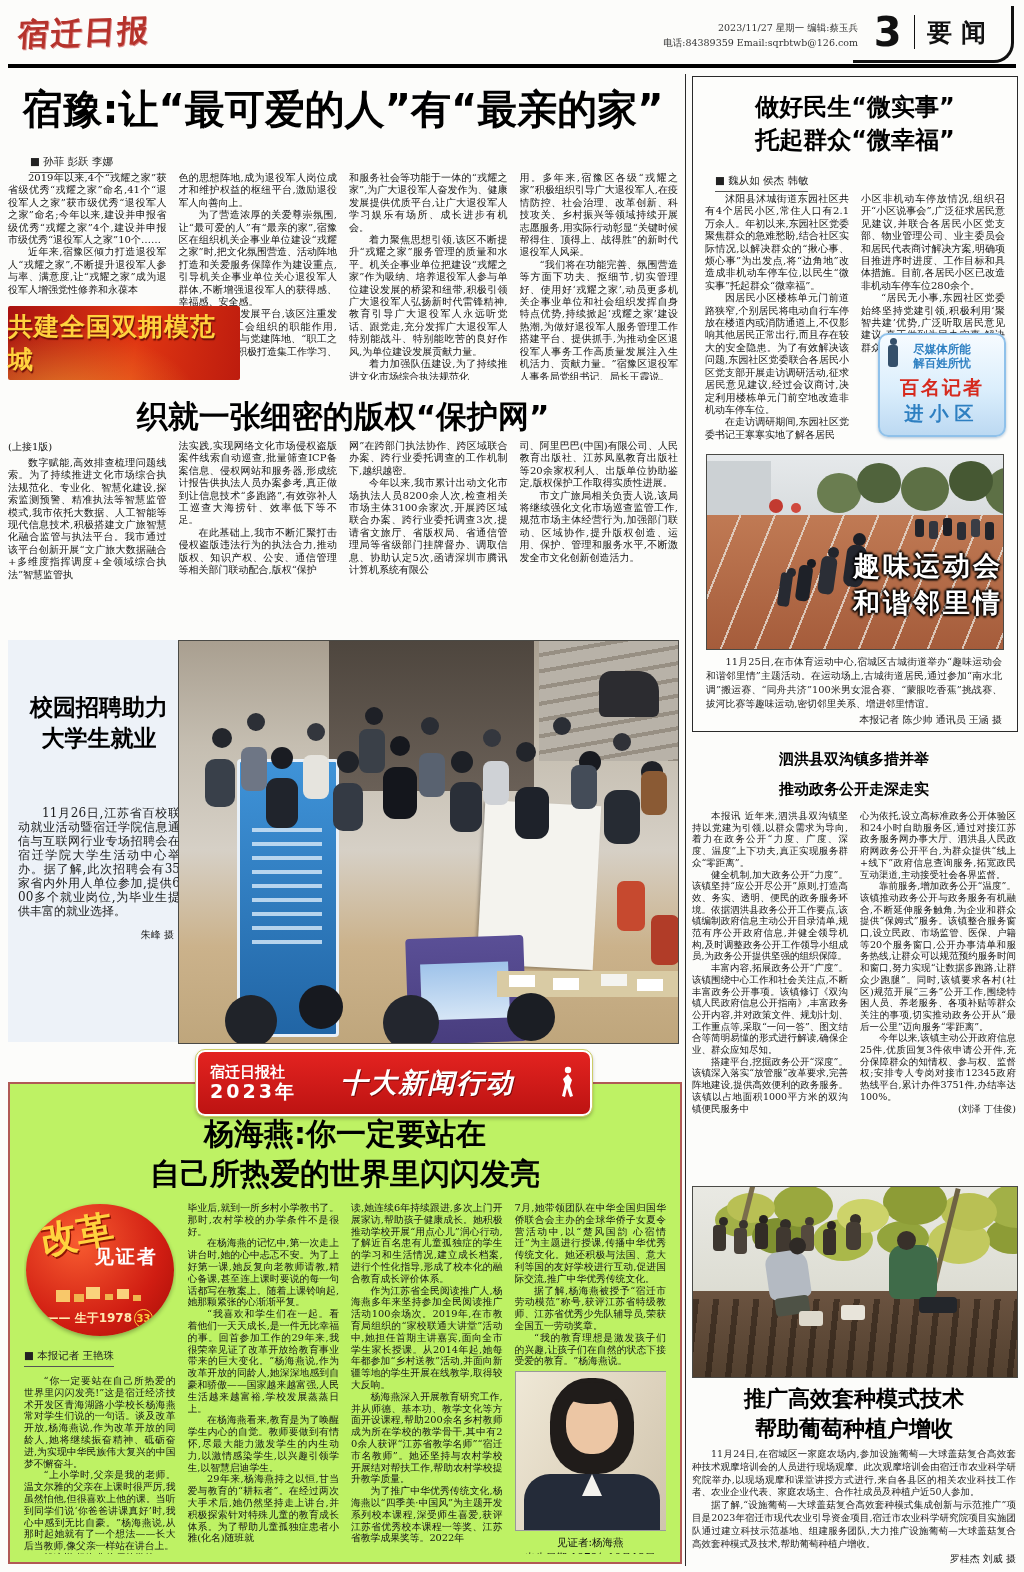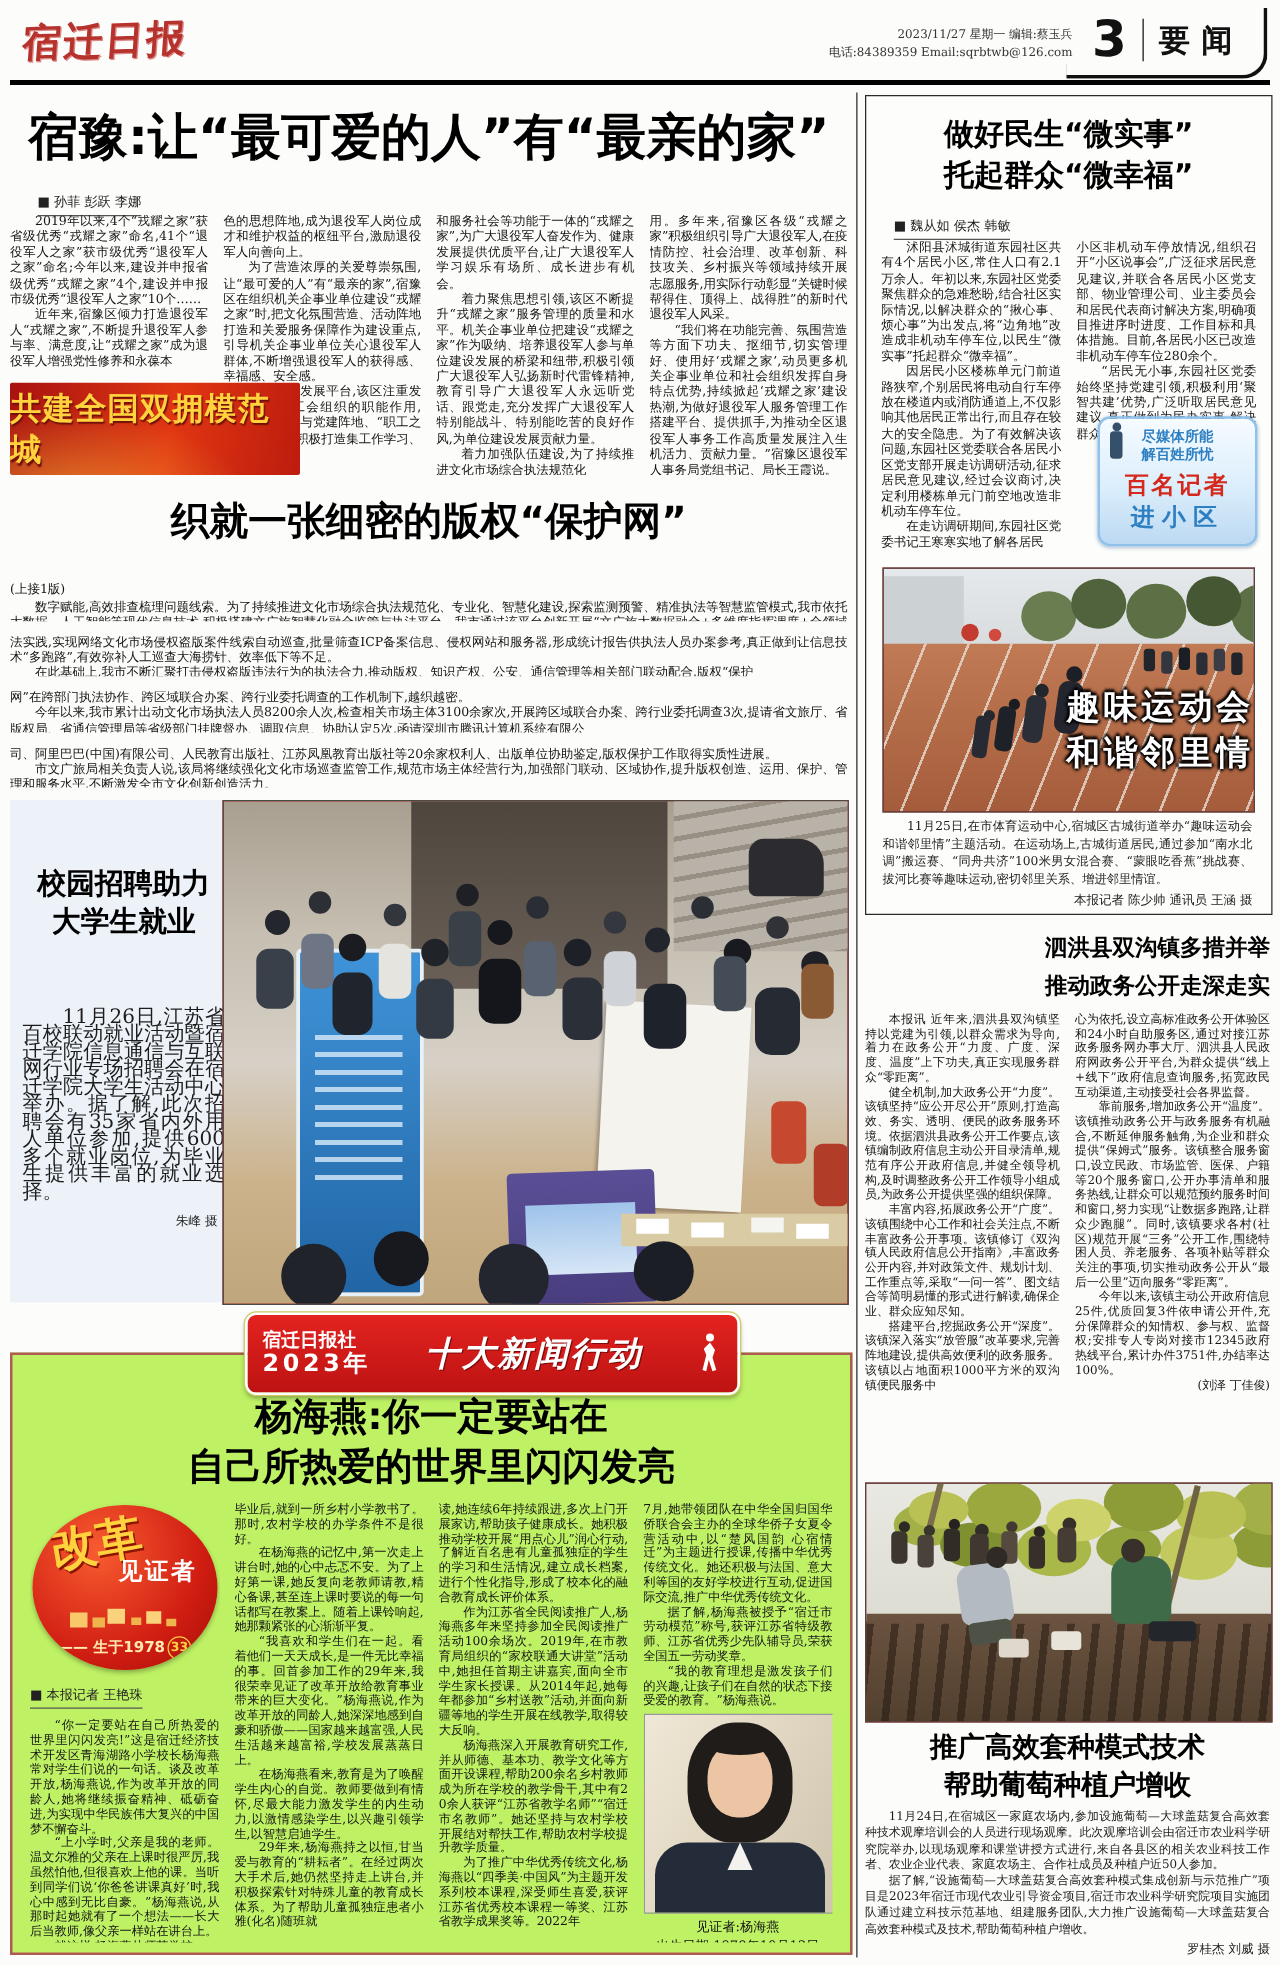--- a/index.html
+++ b/index.html
@@ -7,21 +7,21 @@
         font-family:"DejaVu Serif","Liberation Serif",serif;color:#111;}
   .abs{position:absolute;}
   .sans{font-family:"DejaVu Sans","Liberation Sans",sans-serif;}
   .hl{font-family:"DejaVu Sans","Liberation Sans",sans-serif;font-weight:bold;color:#000;text-align:center;}
   .bt{font-size:10px;line-height:12.4px;text-align:justify;word-break:break-all;margin:0;text-indent:2em;color:#141414;}
   .bt.ni{text-indent:0;}
   .bt.right{text-align:right;text-indent:0;}
   .cols{display:flex;gap:12px;}
   .col{flex:1;overflow:hidden;}
   .byline{font-size:10.5px;color:#222;display:inline-block;border-bottom:1px solid #555;padding-bottom:3px;}
-  .kai{font-size:16px;line-height:14px;text-align:justify;word-break:break-all;margin:0;text-indent:2em;color:#1c1c1c;}
+  .kai{font-size:12px;line-height:14px;text-align:justify;word-break:break-all;margin:0;text-indent:2em;color:#1c1c1c;}
   .credit{font-size:10px;text-align:right;margin:2px 0 0;color:#1c1c1c;}
   .photo{border:1px solid #4a4a46;overflow:hidden;background:#b91c1c;}
   
   #masthead{left:18px;top:12px;font-size:31px;font-weight:bold;color:#b5332c;transform:skew(-6deg) rotate(-2deg);
             letter-spacing:2px;font-family:"DejaVu Serif",serif;text-shadow:1px 1px 0 #d88;}
   #hdr-info{right:166px;top:20px;width:320px;text-align:right;font-size:9.5px;line-height:15px;color:#333;}
   #pagebox{right:10px;top:6px;width:138px;height:52px;border-right:3px solid #111;border-bottom:3px solid #111;
            border-bottom-right-radius:20px;display:flex;align-items:center;justify-content:flex-end;gap:12px;padding:0 16px 2px 4px;}
   #pagebox .num{font-size:40px;font-weight:bold;}
   #pagebox .vline{width:1.5px;height:34px;background:#111;}
@@ -31,21 +31,21 @@
   
   #main-headline{left:8px;top:82px;width:670px;font-size:40px;letter-spacing:0;}
   #main-byline{left:30px;top:150px;}
   #main-cols{left:8px;top:172px;width:670px;height:208px;}
   #shuangyong{left:0;bottom:0;width:232px;height:74px;z-index:3;display:flex;align-items:center;justify-content:center;
      background:radial-gradient(ellipse at 20% 130%,rgba(255,200,60,.55),transparent 55%),linear-gradient(100deg,#a81210,#e03612 55%,#bd1c0e);
      color:#ffd23e;font-size:25px;font-weight:900;letter-spacing:1px;text-shadow:1px 2px 1px #70100a;border-radius:2px;
      font-family:"DejaVu Sans",sans-serif;}
   
   #cp-headline{left:8px;top:396px;width:670px;font-size:31px;}
-  #cp-cols{left:8px;top:464px;width:670px;height:166px;flex-direction:column;}
+  #cp-cols{left:8px;top:440px;width:670px;height:166px;}
   .note{font-size:10px;margin:0 0 3px;color:#111;}
   
   #campus-panel{left:8px;top:640px;width:182px;height:402px;background:#edf2f8;}
   #campus-title{margin:52px 0 0;font-size:23px;line-height:31px;}
   #campus-cap{margin:52px 10px 0;}
   #campus-credit{margin:10px 16px 0;}
   #campus-photo{left:178px;top:640px;width:499px;height:402px;}
   
   #box1{left:692px;top:76px;width:324px;height:654px;border:1.5px solid #2a2a2a;background:#fdfdfb;}
   #ms-headline{left:0;top:14px;width:100%;font-size:24px;line-height:33px;}
@@ -55,21 +55,21 @@
      background:linear-gradient(#f6fbff 0%,#dbeefc 55%,#bcd9f2 100%);box-shadow:0 1px 3px rgba(60,110,160,.4);text-align:center;}
   #rep-badge .b1{color:#2d7fc1;font-size:11.5px;font-weight:bold;line-height:14px;margin-top:7px;font-family:"DejaVu Sans",sans-serif;}
   #rep-badge .b3{color:#d6291d;font-size:19px;font-weight:900;letter-spacing:2px;margin-top:5px;font-family:"DejaVu Sans",sans-serif;}
   #rep-badge .b4{color:#2d7fc1;font-size:19px;font-weight:900;letter-spacing:6px;font-family:"DejaVu Sans",sans-serif;}
   #rep-fig{position:absolute;left:8px;top:10px;width:10px;height:22px;background:#35506b;border-radius:3px;}
   #rep-fig:before{content:"";position:absolute;left:2px;top:-7px;width:7px;height:7px;border-radius:50%;background:#35506b;}
   #sports-photo{left:13px;top:377px;width:296px;height:194px;}
   #sports-cap{left:13px;top:578px;width:296px;}
   
   #sihong{left:692px;top:744px;width:324px;}
-  #sh-headline{font-size:18px;line-height:30px;text-align:right;}
+  #sh-headline{font-size:15px;line-height:30px;}
   #sh-cols{left:692px;top:810px;width:324px;height:358px;}
   #sh-cols .bt{font-size:9.5px;line-height:11.7px;}
   
   #action-badge{left:196px;top:1050px;width:368px;height:62px;z-index:5;border-radius:9px;
      background:linear-gradient(#e32320,#bd1312);border:2px solid #fff;outline:1px solid #cc6;outline-offset:0;
      box-shadow:0 2px 4px rgba(0,0,0,.35);display:flex;align-items:center;padding:0 12px;gap:10px;color:#fff;}
   #action-badge .l{line-height:1.1;font-family:"DejaVu Sans",sans-serif;}
   #action-badge .l .a{font-size:15px;font-weight:bold;display:block;}
   #action-badge .l .b{font-size:19px;font-weight:bold;letter-spacing:3px;display:block;}
   #action-badge .big{font-size:27px;font-weight:900;font-style:italic;letter-spacing:2px;flex:1;text-align:center;

